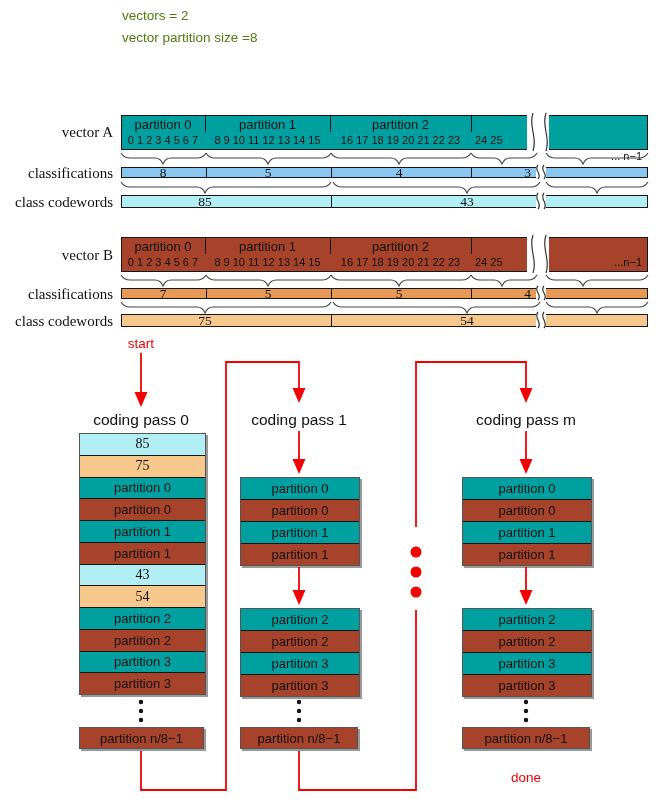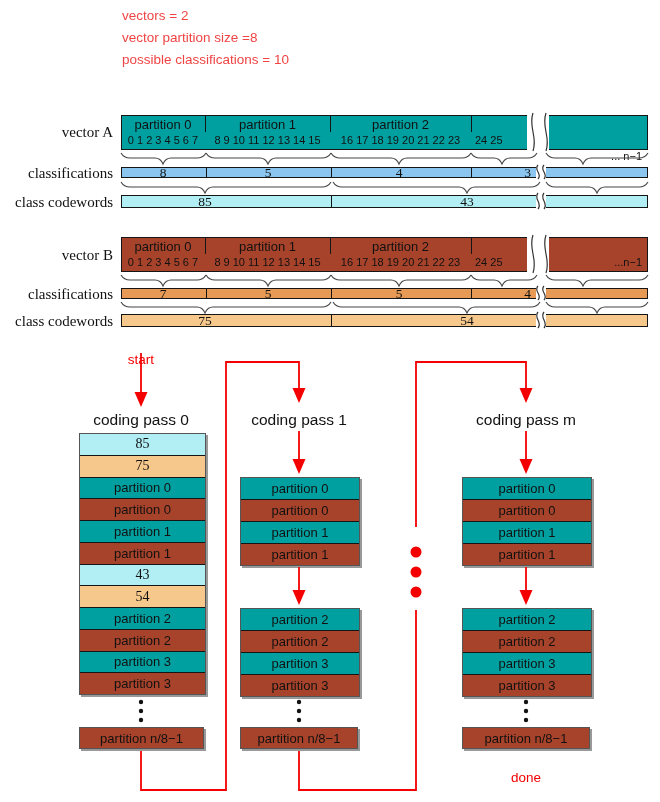--- a/index.html
+++ b/index.html
@@ -1,18 +1,18 @@
 <!DOCTYPE html>
 <html><head>
 <meta charset="utf-8">
 <style>
   html,body{margin:0;padding:0;background:#fff;}
   #page{position:relative;width:660px;height:802px;background:#ffffff;overflow:hidden;
         font-family:"Liberation Sans",sans-serif;color:#111;}
-  .param{position:absolute;left:122px;font-size:13.5px;color:#ef4444;white-space:nowrap;}
+  .param{position:absolute;left:122px;font-size:13.5px;color:#4d7c0f;white-space:nowrap;}
   .seclbl{position:absolute;left:0;width:113px;text-align:right;
           font-family:"Liberation Serif",serif;font-size:15px;color:#111;white-space:nowrap;}
   .flowlbl{position:absolute;width:90px;text-align:center;font-size:13.5px;}
   #overlay{position:absolute;left:0;top:0;z-index:10;pointer-events:none;}
   .bar{position:absolute;border:1px solid #151515;box-sizing:border-box;}
   .partlbl{position:absolute;text-align:center;font-size:13px;white-space:nowrap;}
   .numrow{position:absolute;font-size:11px;white-space:nowrap;text-align:center;}
   .vdiv{position:absolute;width:1px;background:#151515;}
   .val{position:absolute;font-family:"Liberation Serif",serif;font-size:13.5px;height:15px;
        line-height:15px;text-align:center;}
@@ -29,31 +29,30 @@
            box-sizing:border-box;display:flex;align-items:center;justify-content:center;
            font-size:13px;}
 </style>
 </head>
 <body>
 
 <div id="page">
 
   <div class="param" style="top:8px">vectors = 2</div>
   <div class="param" style="top:30px">vector partition size =8</div>
-  <div class="param" style="top:52px">possible classifications = 10</div>
 
   <div class="seclbl" style="top:124px">vector A</div>
   <div class="seclbl" style="top:165px">classifications</div>
   <div class="seclbl" style="top:194px">class codewords</div>
 
   <div class="seclbl" style="top:247px">vector B</div>
   <div class="seclbl" style="top:286px">classifications</div>
   <div class="seclbl" style="top:313px">class codewords</div>
 
-  <div class="flowlbl" style="left: 96px; top: 352px; color: rgb(244, 0, 0);">start</div>
+  <div class="flowlbl" style="left: 96px; top: 336px; color: rgb(244, 0, 0);">start</div>
   <div class="flowlbl" style="left: 481px; top: 770px; color: rgb(244, 0, 0);">done</div>
 
   <div class="bar" style="left: 121px; top: 115px; width: 527px; height: 35px; background: rgb(0, 160, 160);"></div>
     <div class="partlbl" style="left: 121px; top: 117px; width: 84px;">partition 0</div>
     <div class="numrow" style="left: 121px; top: 134px; width: 84px;">0 1 2 3 4 5 6 7</div>
     <div class="partlbl" style="left: 205px; top: 117px; width: 125px;">partition 1</div>
     <div class="numrow" style="left: 205px; top: 134px; width: 125px;">8 9 10 11 12 13 14 15</div>
     <div class="partlbl" style="left: 330px; top: 117px; width: 141px;">partition 2</div>
     <div class="numrow" style="left: 330px; top: 134px; width: 141px;">16 17 18 19 20 21 22 23</div>
     <div class="numrow" style="left: 471px; top: 134px; width: 56px; text-align: left; padding-left: 4px;">24 25</div>

